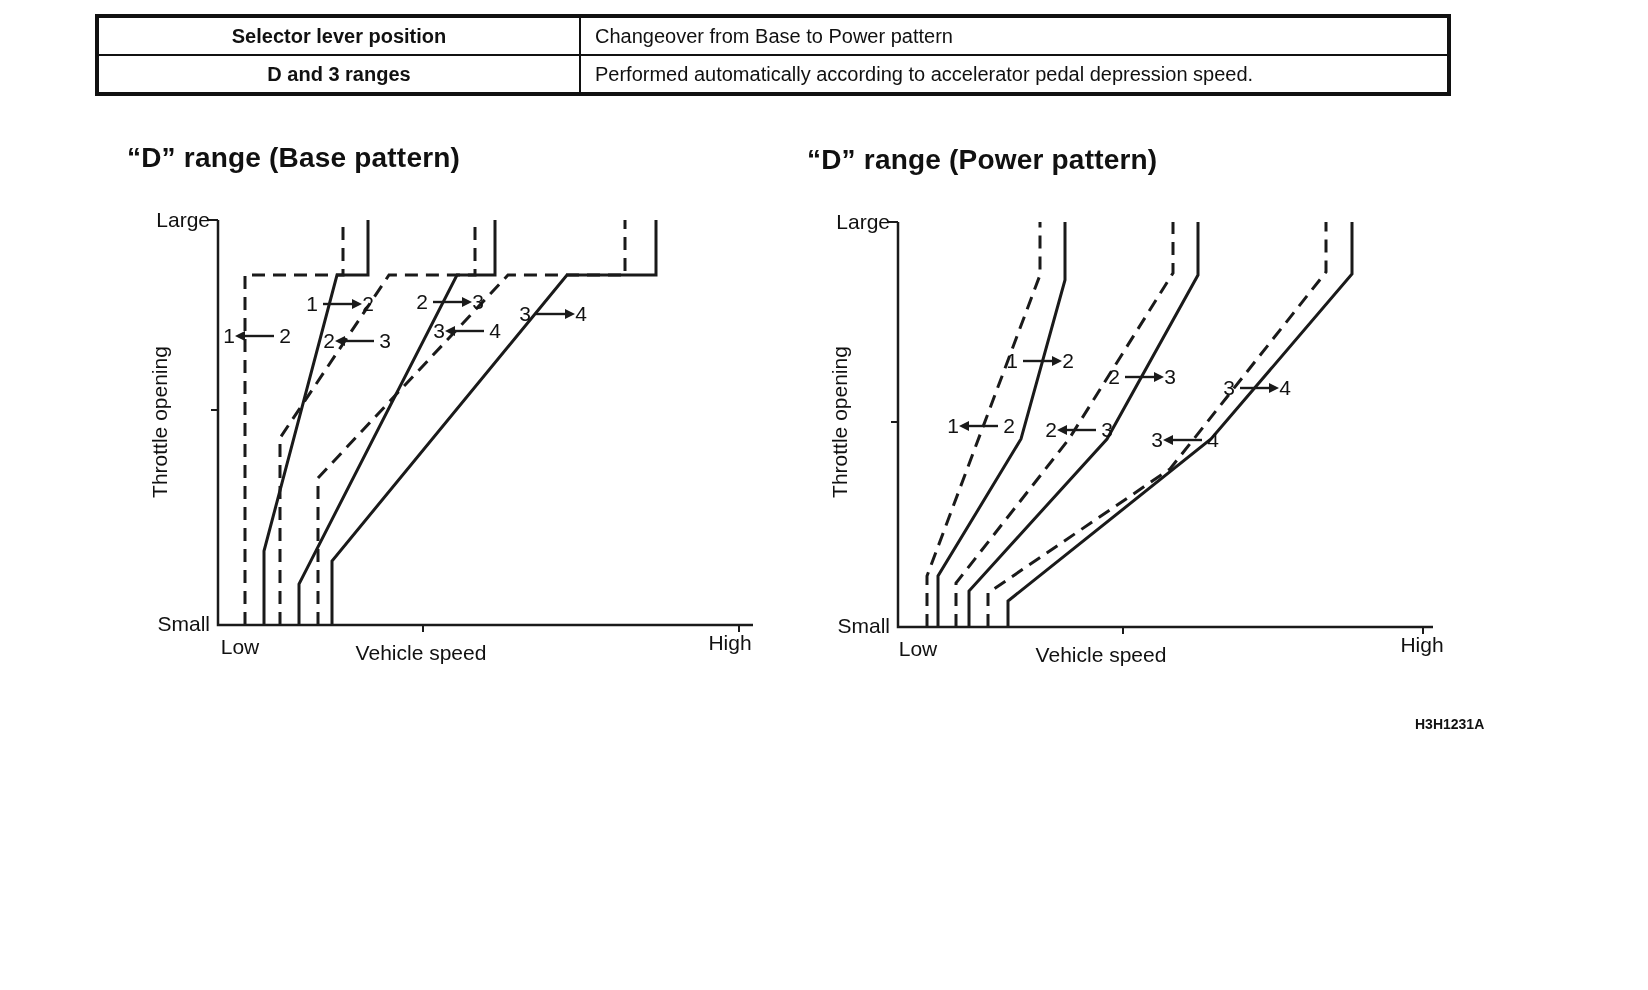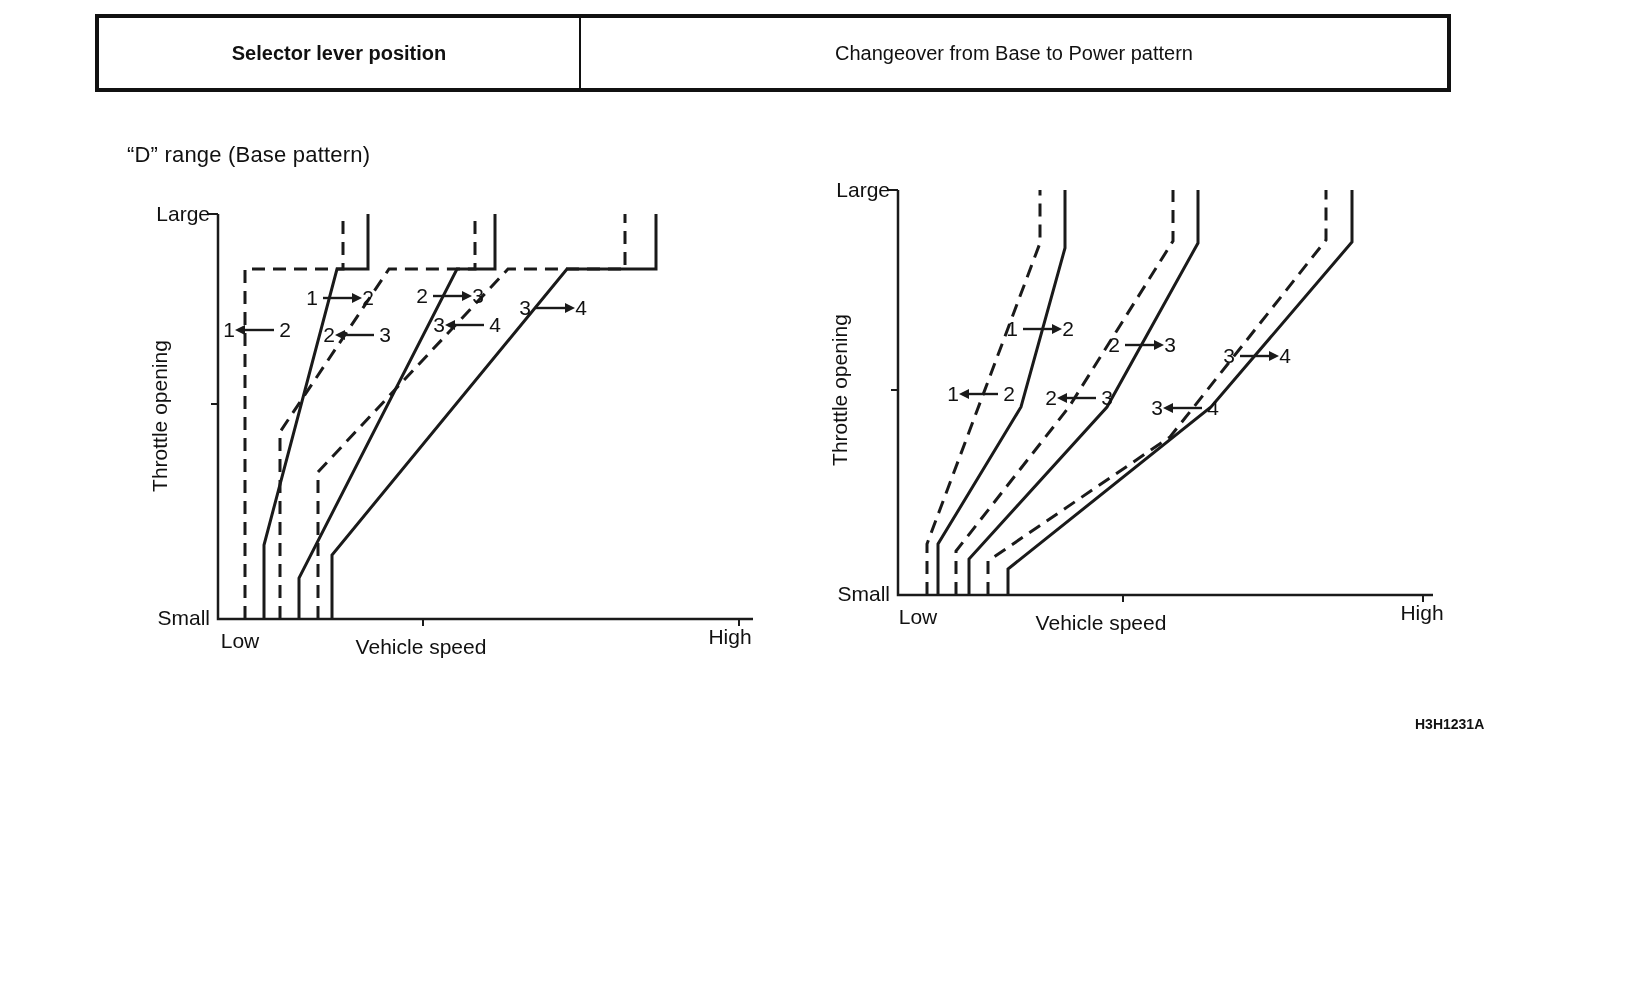--- a/index.html
+++ b/index.html
@@ -10,26 +10,26 @@
   
   .spec-table{
     position:absolute;left:95px;top:14px;width:1356px;height:78px;
     border:4px solid #111;border-collapse:collapse;box-sizing:border-box;
   }
   .spec-table td{
     border:2px solid #111;font-size:20px;padding:0 14px;vertical-align:middle;
   }
   .spec-table tr{height:39px;}
   .col-a{width:452px;text-align:center;font-weight:bold;}
-  .col-b{text-align:center;}
+  .col-b{text-align:left;}
   .col-b.left{text-align:left;}
   
   .chart{position:absolute;width:680px;}
   .chart h2{
-    margin:0 0 0 14px;font-size:22px;font-weight:normal;letter-spacing:0.2px;
+    margin:0 0 0 14px;font-size:28px;font-weight:bold;letter-spacing:0.2px;
   }
   .chart svg{display:block;margin-top:6px;}
   .axis{fill:none;stroke:#1a1a1a;stroke-width:2.5;}
   .tick{stroke:#1a1a1a;stroke-width:2;}
   .shift-line{fill:none;stroke:#1a1a1a;stroke-width:3;stroke-linejoin:miter;}
   .shift-line.dashed{stroke-dasharray:13 8;}
   .axis-text{font-size:21px;fill:#111;}
   .anch-end{text-anchor:end;}
   .anch-mid{text-anchor:middle;}
   .shift-label text{font-size:21px;fill:#111;text-anchor:middle;}
@@ -41,20 +41,24 @@
   }
 </style>
 </head>
 <body>
 
 <table class="spec-table">
   <tbody>
       <tr>
     <td class="col-a">Selector lever position</td>
     <td class="col-b">Changeover from Base to Power pattern</td>
+  </tr>
+  <tr>
+    <td class="col-a">D and 3 ranges</td>
+    <td class="col-b left">Performed automatically according to accelerator pedal depression speed.</td>
   </tr>
 </tbody>
   </table>
 
 <div class="chart" style="left:113px;top:142px;">
   <h2>“D” range (Base pattern)</h2>
   <svg viewBox="0 0 660 500" width="660" height="500">
     <g>
       <path class="axis" d="M105,40 V445 H640"></path>
       <line class="tick" x1="95" y1="40" x2="105" y2="40"></line>
@@ -113,20 +117,21 @@
         <text x="-28" y="7">3</text>
         <polygon points="-22,0 -12,-5 -12,5"></polygon>
           <line x1="-12" y1="0" x2="17" y2="0"></line>
         <text x="28" y="7">4</text>
       </g>
     </g>
   </svg>
 </div>
 
 <div class="chart" style="left:793px;top:144px;">
+  <h2>“D” range (Power pattern)</h2>
   <svg viewBox="0 0 660 500" width="660" height="500">
     <g>
       <path class="axis" d="M105,40 V445 H640"></path>
       <line class="tick" x1="95" y1="40" x2="105" y2="40"></line>
       <line class="tick" x1="98" y1="240" x2="105" y2="240"></line>
       <line class="tick" x1="330" y1="445" x2="330" y2="452"></line>
       <line class="tick" x1="630" y1="445" x2="630" y2="452"></line>
     </g>
     <text class="axis-text anch-end" x="97" y="47">Large</text>
     <text class="axis-text anch-end" x="97" y="451">Small</text>

